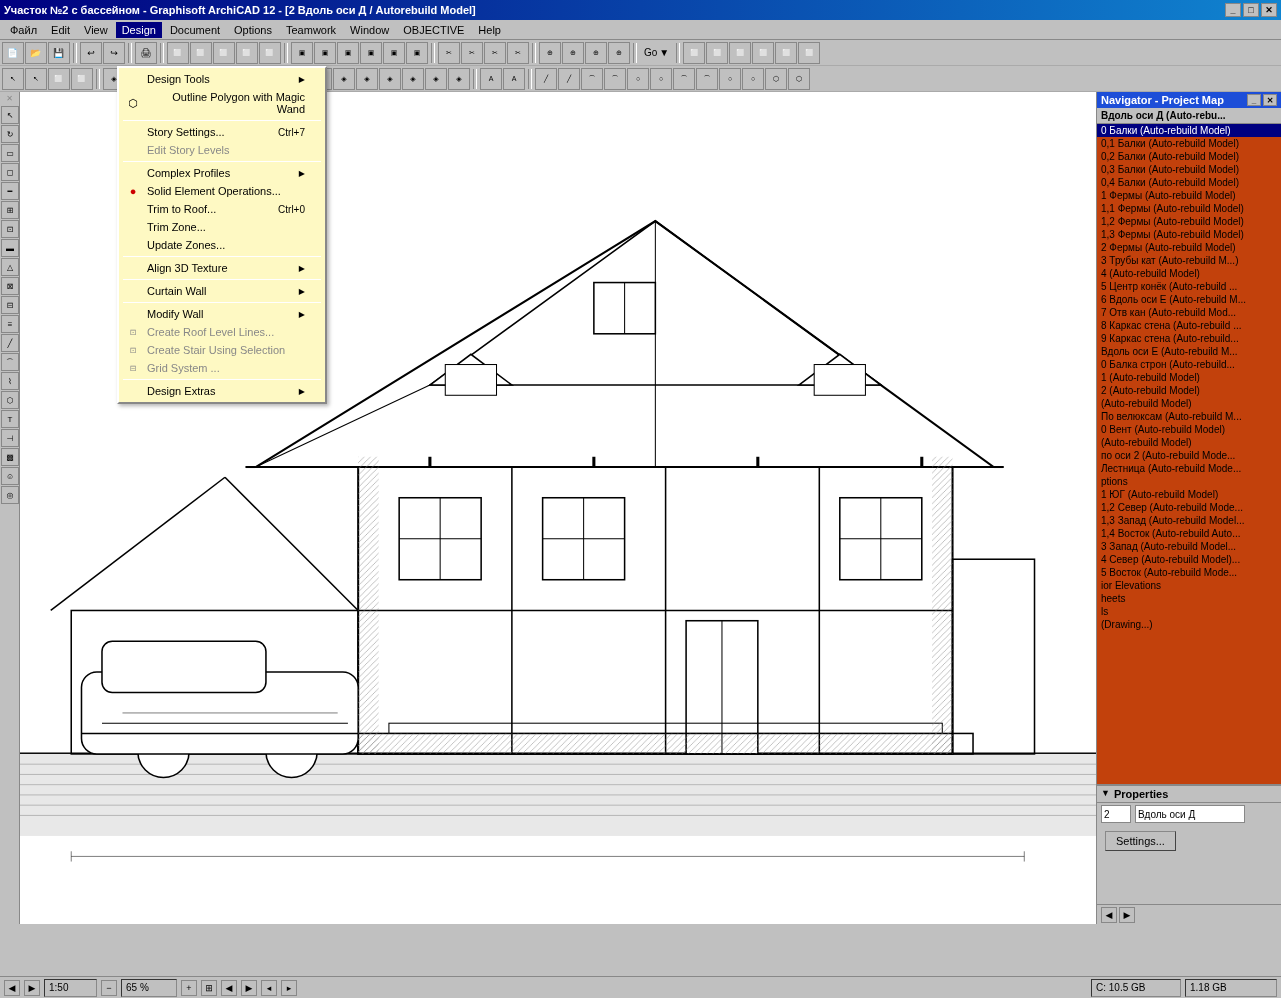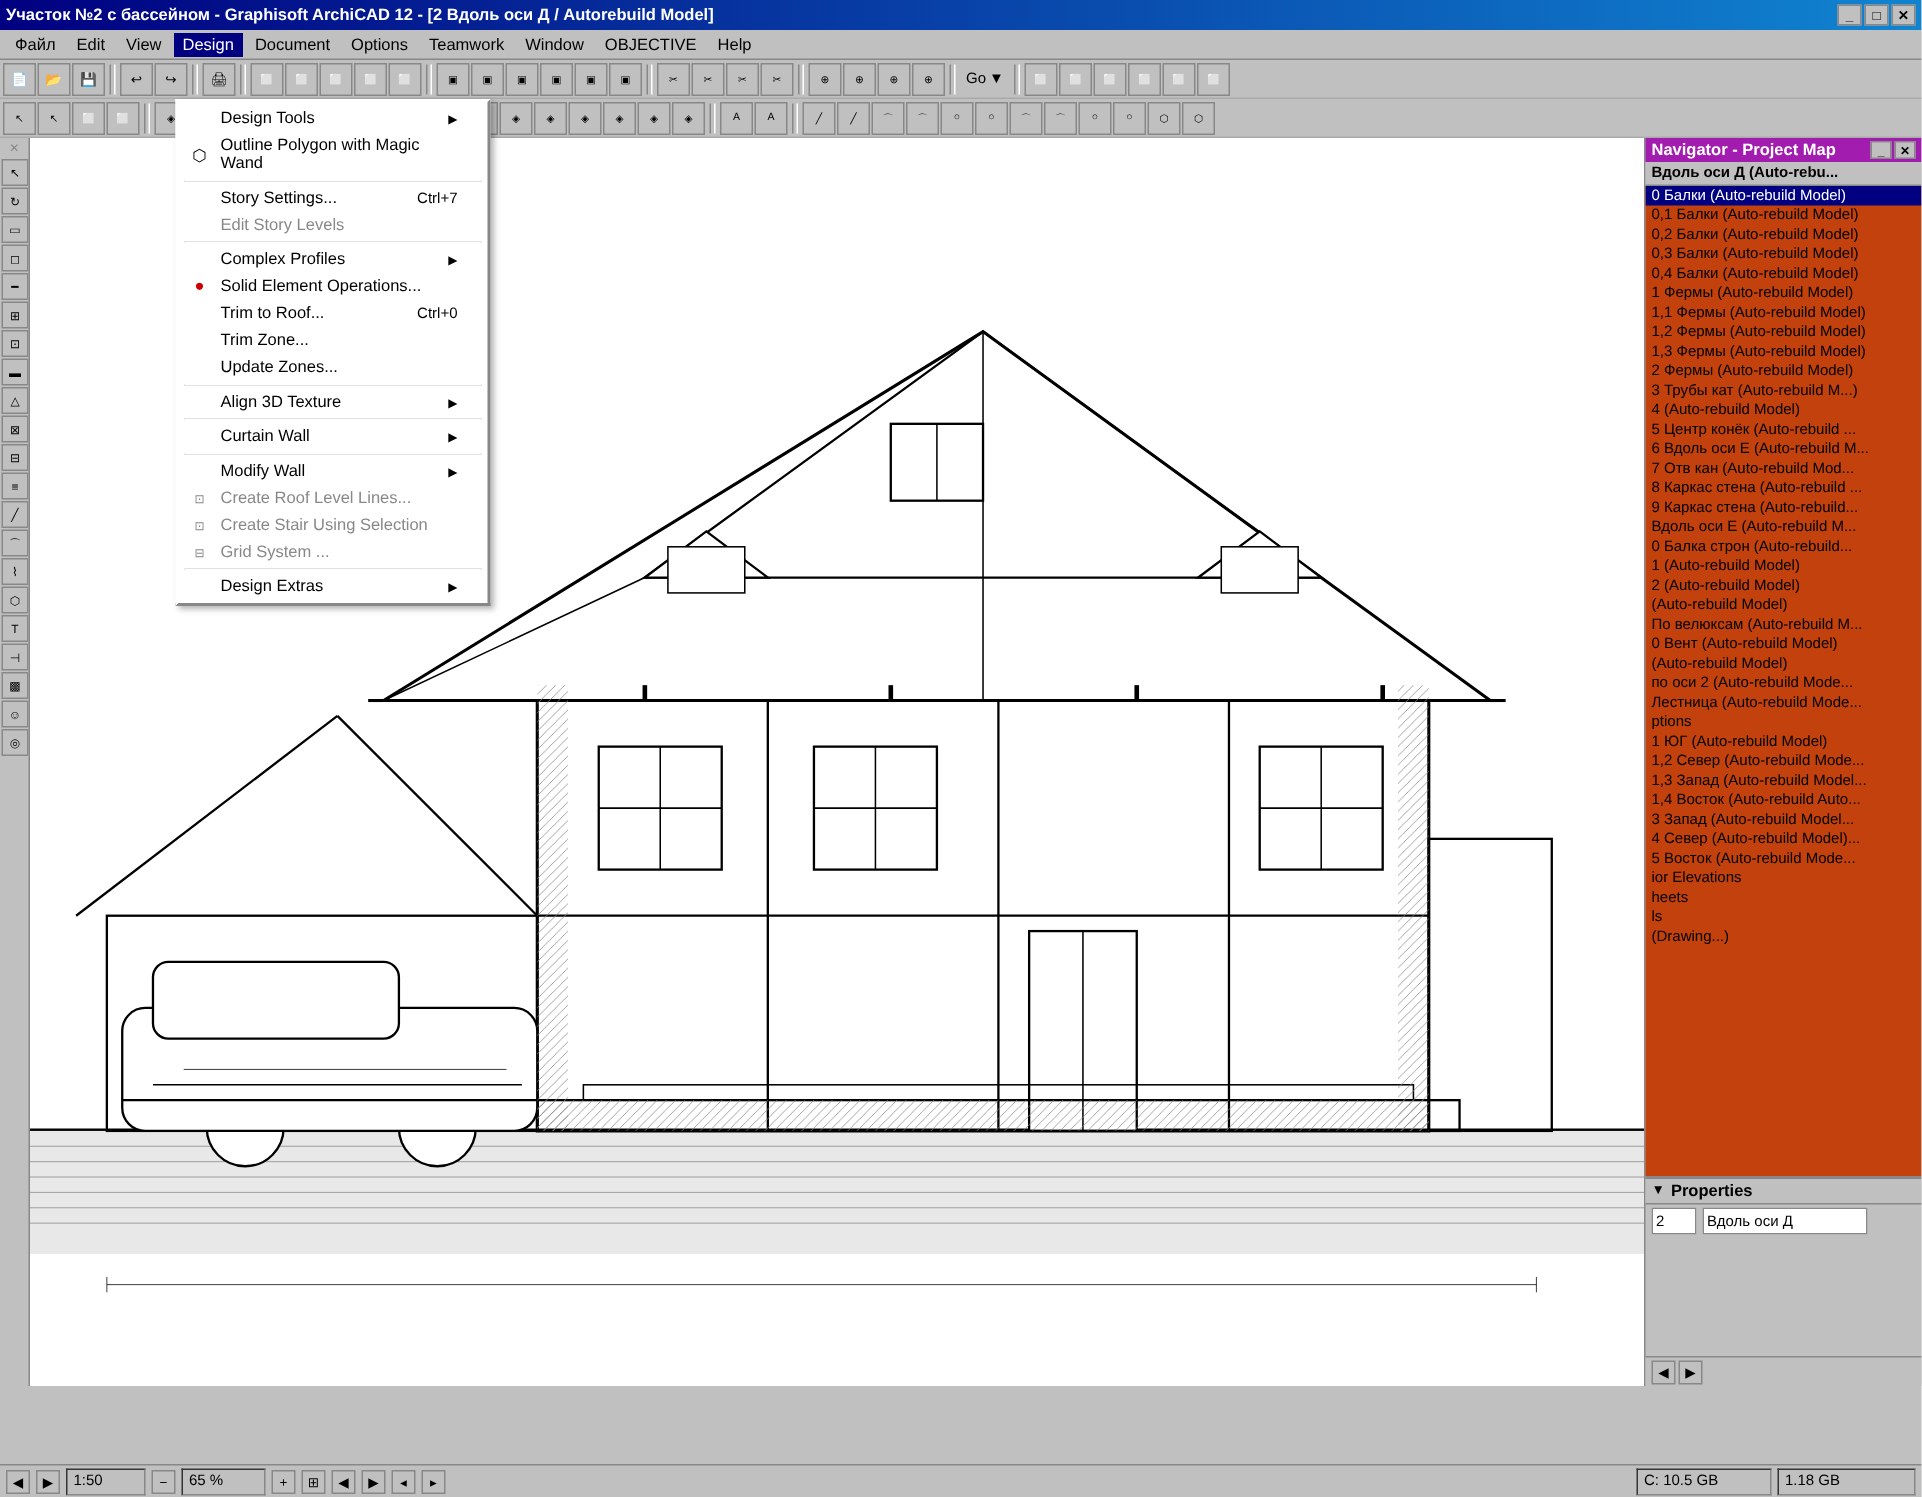--- a/index.html
+++ b/index.html
@@ -153,21 +153,21 @@
 
     
     #right-panel {
       width: 185px;
       background: #c0c0c0;
       border-left: 1px solid #888;
       display: flex;
       flex-direction: column;
     }
     #navigator-title {
-      background: #a21caf;
+      background: #1d4ed8;
       color: white;
       font-size: 11px;
       font-weight: bold;
       padding: 2px 4px;
       display: flex;
       align-items: center;
       justify-content: space-between;
     }
     #nav-list {
       flex: 1;
@@ -263,27 +263,28 @@
       justify-content: center;
       font-size: 9px;
       cursor: pointer;
     }
 
     
     #dropdown-menu {
       position: absolute;
       top: 66px;
       left: 117px;
-      background: #ffffff;
+      background: #fef9c3;
       border: 2px solid;
       border-color: #ffffff #888888 #888888 #ffffff;
       box-shadow: 2px 2px 4px rgba(0,0,0,0.3);
       z-index: 1000;
       width: 210px;
       padding: 2px 0;
+      text-align: right;
     }
     .dd-item {
       padding: 3px 20px 3px 28px;
       font-size: 11px;
       cursor: pointer;
       display: flex;
       align-items: center;
       justify-content: space-between;
       position: relative;
       color: black;
@@ -611,20 +612,23 @@
         <div class="nav-item">(Drawing...)</div>
       </div>
     <div id="properties-panel">
       <div id="properties-title">
         <span>Properties</span>
       </div>
       <div class="prop-field">
         <input class="prop-input" style="width: 30px;" value="2">
         <input class="prop-input" style="width: 110px;" value="Вдоль оси Д">
       </div>
+      <div style="padding:2px 4px;">
+        <button class="settings-btn">Settings...</button>
+      </div>
     </div>
 
     <div style="height:20px; display:flex; align-items:center; justify-content:space-between; padding:0 4px; background:#c0c0c0; border-top:1px solid #888;">
       <div style="display:flex;gap:2px;">
         <div class="status-btn">◀</div>
         <div class="status-btn">▶</div>
       </div>
     </div>
   </div>
 </div>

